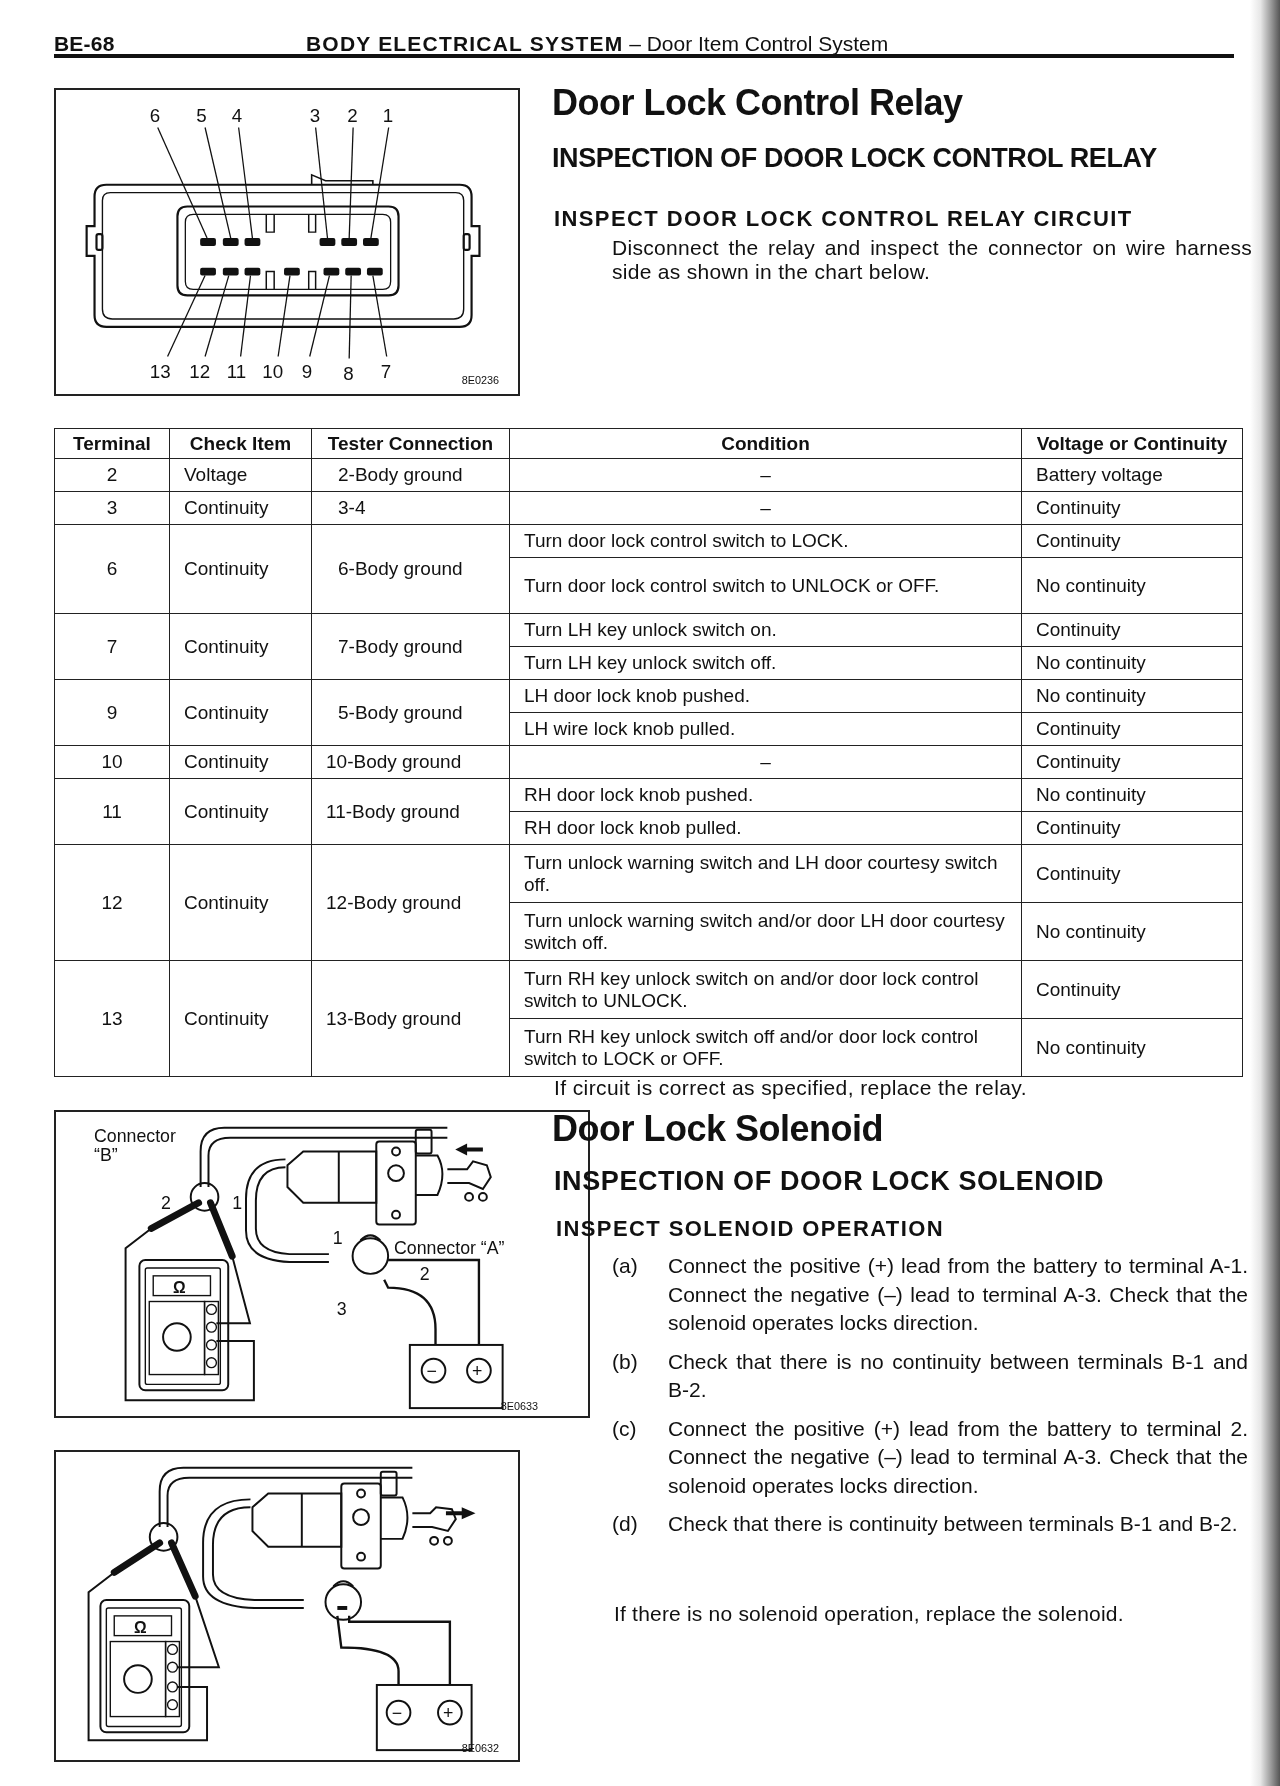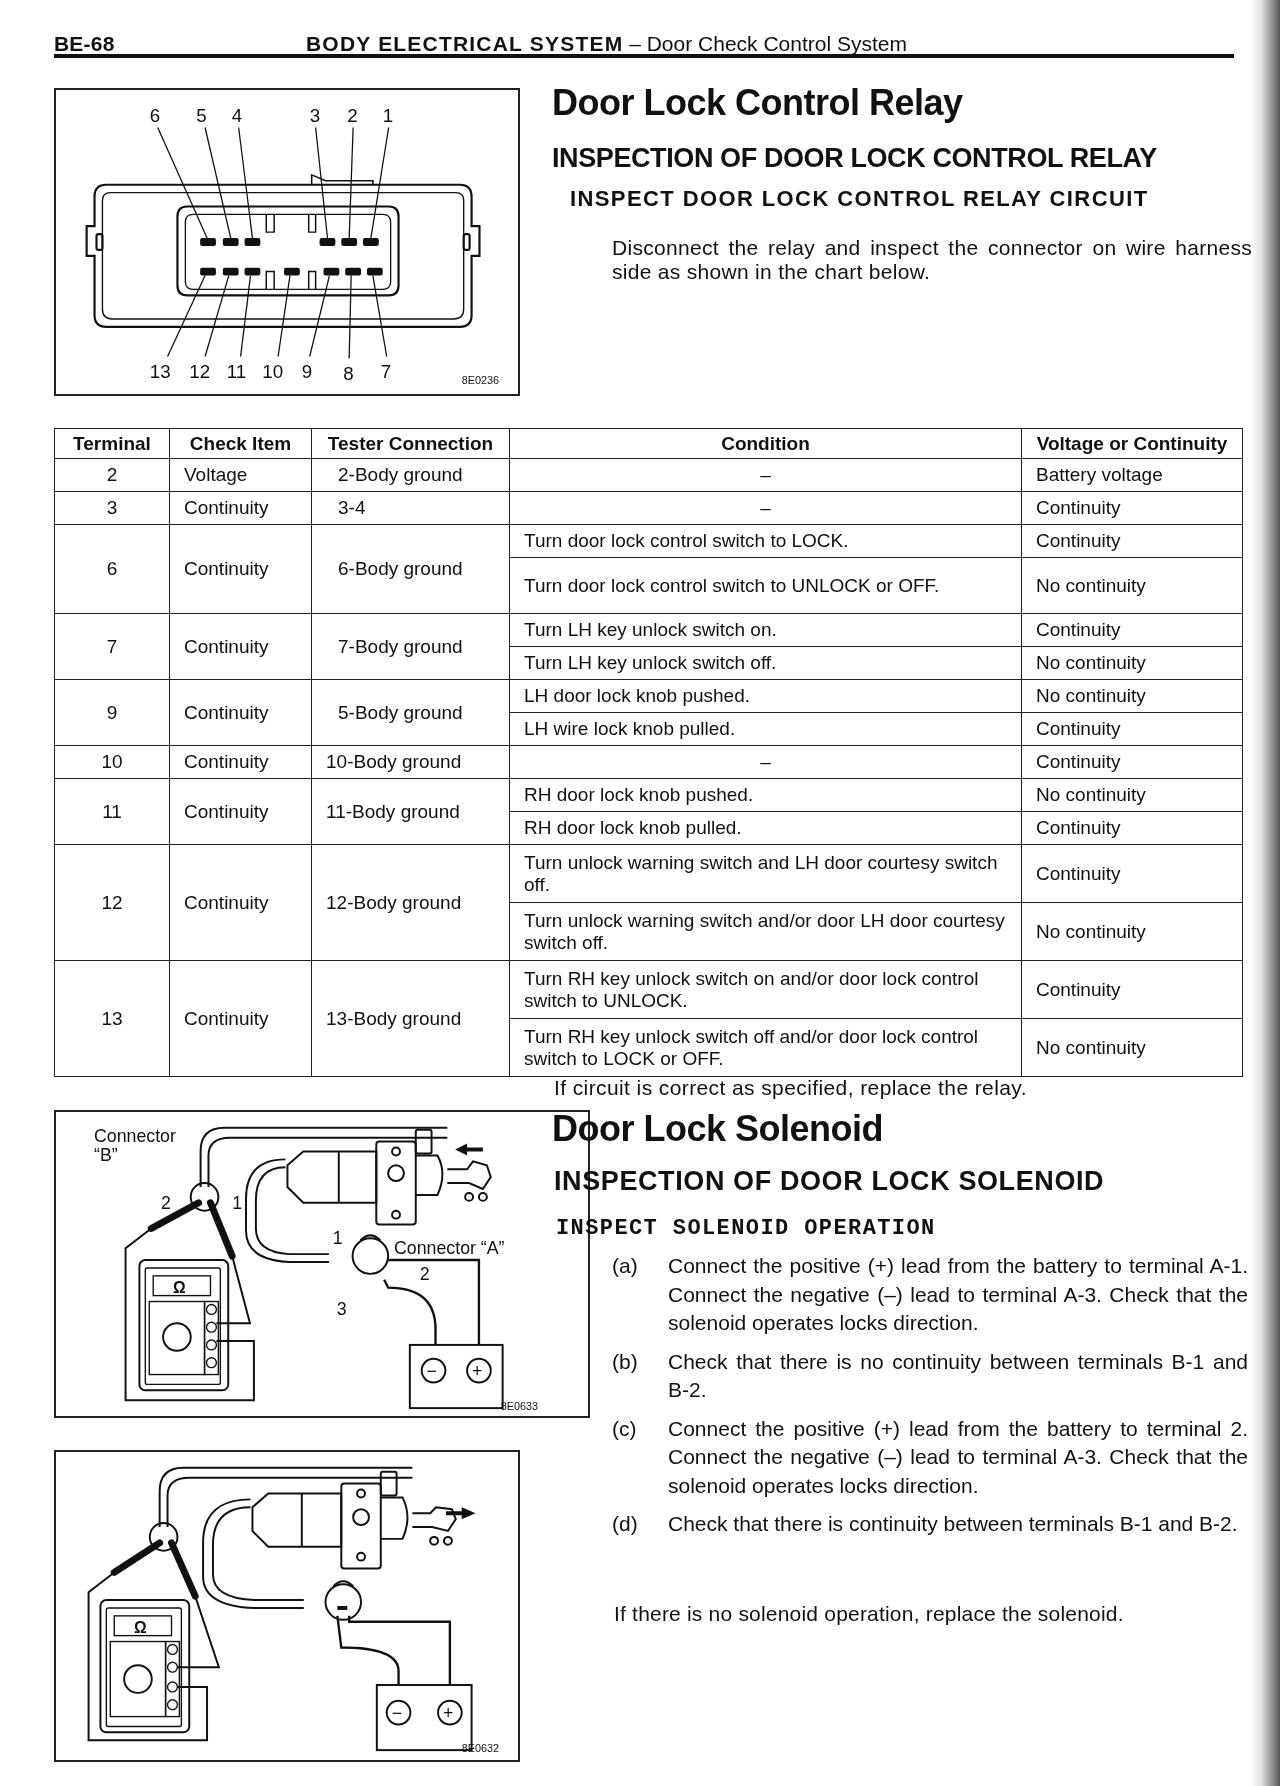--- a/index.html
+++ b/index.html
@@ -25,53 +25,53 @@
   .figure-box svg { width: 100%; height: 100%; display: block; }
   .fig-code { font-family: "Liberation Sans", sans-serif; font-size: 11px; }
 
   .h1 { position: absolute; font-size: 36px; font-weight: bold; letter-spacing: -0.5px; white-space: nowrap; }
   .h2 { position: absolute; font-size: 27px; font-weight: bold; white-space: nowrap; letter-spacing: 0.1px; }
   .h3 { position: absolute; font-size: 22px; font-weight: bold; white-space: nowrap; letter-spacing: 1.4px; }
   .para { position: absolute; font-size: 21px; line-height: 24px; }
 
   #relay-title { left: 552px; top: 82px; }
   #relay-sub { left: 552px; top: 143px; letter-spacing: -0.4px; }
-  #relay-step { left: 554px; top: 186px; margin-left: 16px; }
+  #relay-step { left: 554px; top: 206px; }
   #relay-desc { left: 612px; top: 236px; width: 640px; text-align: justify; letter-spacing: 0.3px; }
 
   table.spec {
     position: absolute; left: 54px; top: 428px; width: 1188px;
     border-collapse: collapse; font-size: 19px; table-layout: fixed;
   }
   table.spec th, table.spec td { border: 1.6px solid #222; padding: 0 14px; vertical-align: middle; }
   table.spec th { font-weight: bold; height: 30px; padding: 0 6px; }
   table.spec td { height: 33px; line-height: 22px; }
   td.c-term { text-align: center; }
   td.c-dash { text-align: center; }
   td.c-cond { padding-left: 20px; }
   td.c-res { padding-left: 24px; }
   tr.tall td.c-cond, tr.tall td.c-res { height: 56px; }
   tr.tall2 td.c-cond, tr.tall2 td.c-res { height: 58px; }
 
   #relay-note { left: 554px; top: 1076px; font-size: 21px; white-space: nowrap; letter-spacing: 0.4px; }
   #sol-title { left: 552px; top: 1108px; }
   #sol-sub { left: 554px; top: 1166px; letter-spacing: 0.6px; }
-  #sol-step { left: 556px; top: 1216px; font-family: Liberation Mono, monospace; }
+  #sol-step { left: 556px; top: 1216px; }
 
   .step-list { position: absolute; left: 612px; top: 1252px; width: 636px; }
   .step { position: relative; padding-left: 56px; font-size: 21px; line-height: 28.5px; margin-bottom: 10px; text-align: justify; }
   .step-label { position: absolute; left: 0; top: 0; }
   #sol-note { left: 614px; top: 1602px; font-size: 21px; white-space: nowrap; letter-spacing: 0.2px; }
 </style>
 </head>
 <body>
 
 <div class="page-header">
   <span class="page-num">BE-68</span>
-  <span class="page-title"><b>BODY ELECTRICAL SYSTEM</b><span> – </span><span>Door Check Control System</span></span>
+  <span class="page-title"><b>BODY ELECTRICAL SYSTEM</b><span> – </span><span>Door Item Control System</span></span>
 </div>
 <div class="header-rule"></div>
 <div class="binding-edge"></div>
 
 <div class="figure-box" id="fig-relay">
   <svg viewBox="0 0 466 308">
     <g fill="none" stroke="#111" stroke-width="2.2">
 
       <path d="M38 108 Q38 96 50 96 L408 96 Q420 96 420 108 L420 138 L428 138 L428 168 L420 168 L420 228 Q420 240 408 240 L50 240 Q38 240 38 228 L38 168 L30 168 L30 138 L38 138 Z"></path>
       <path d="M46 112 Q46 104 54 104 L404 104 Q412 104 412 112 L412 222 Q412 232 402 232 L56 232 Q46 232 46 222 Z" stroke-width="1.4"></path>

